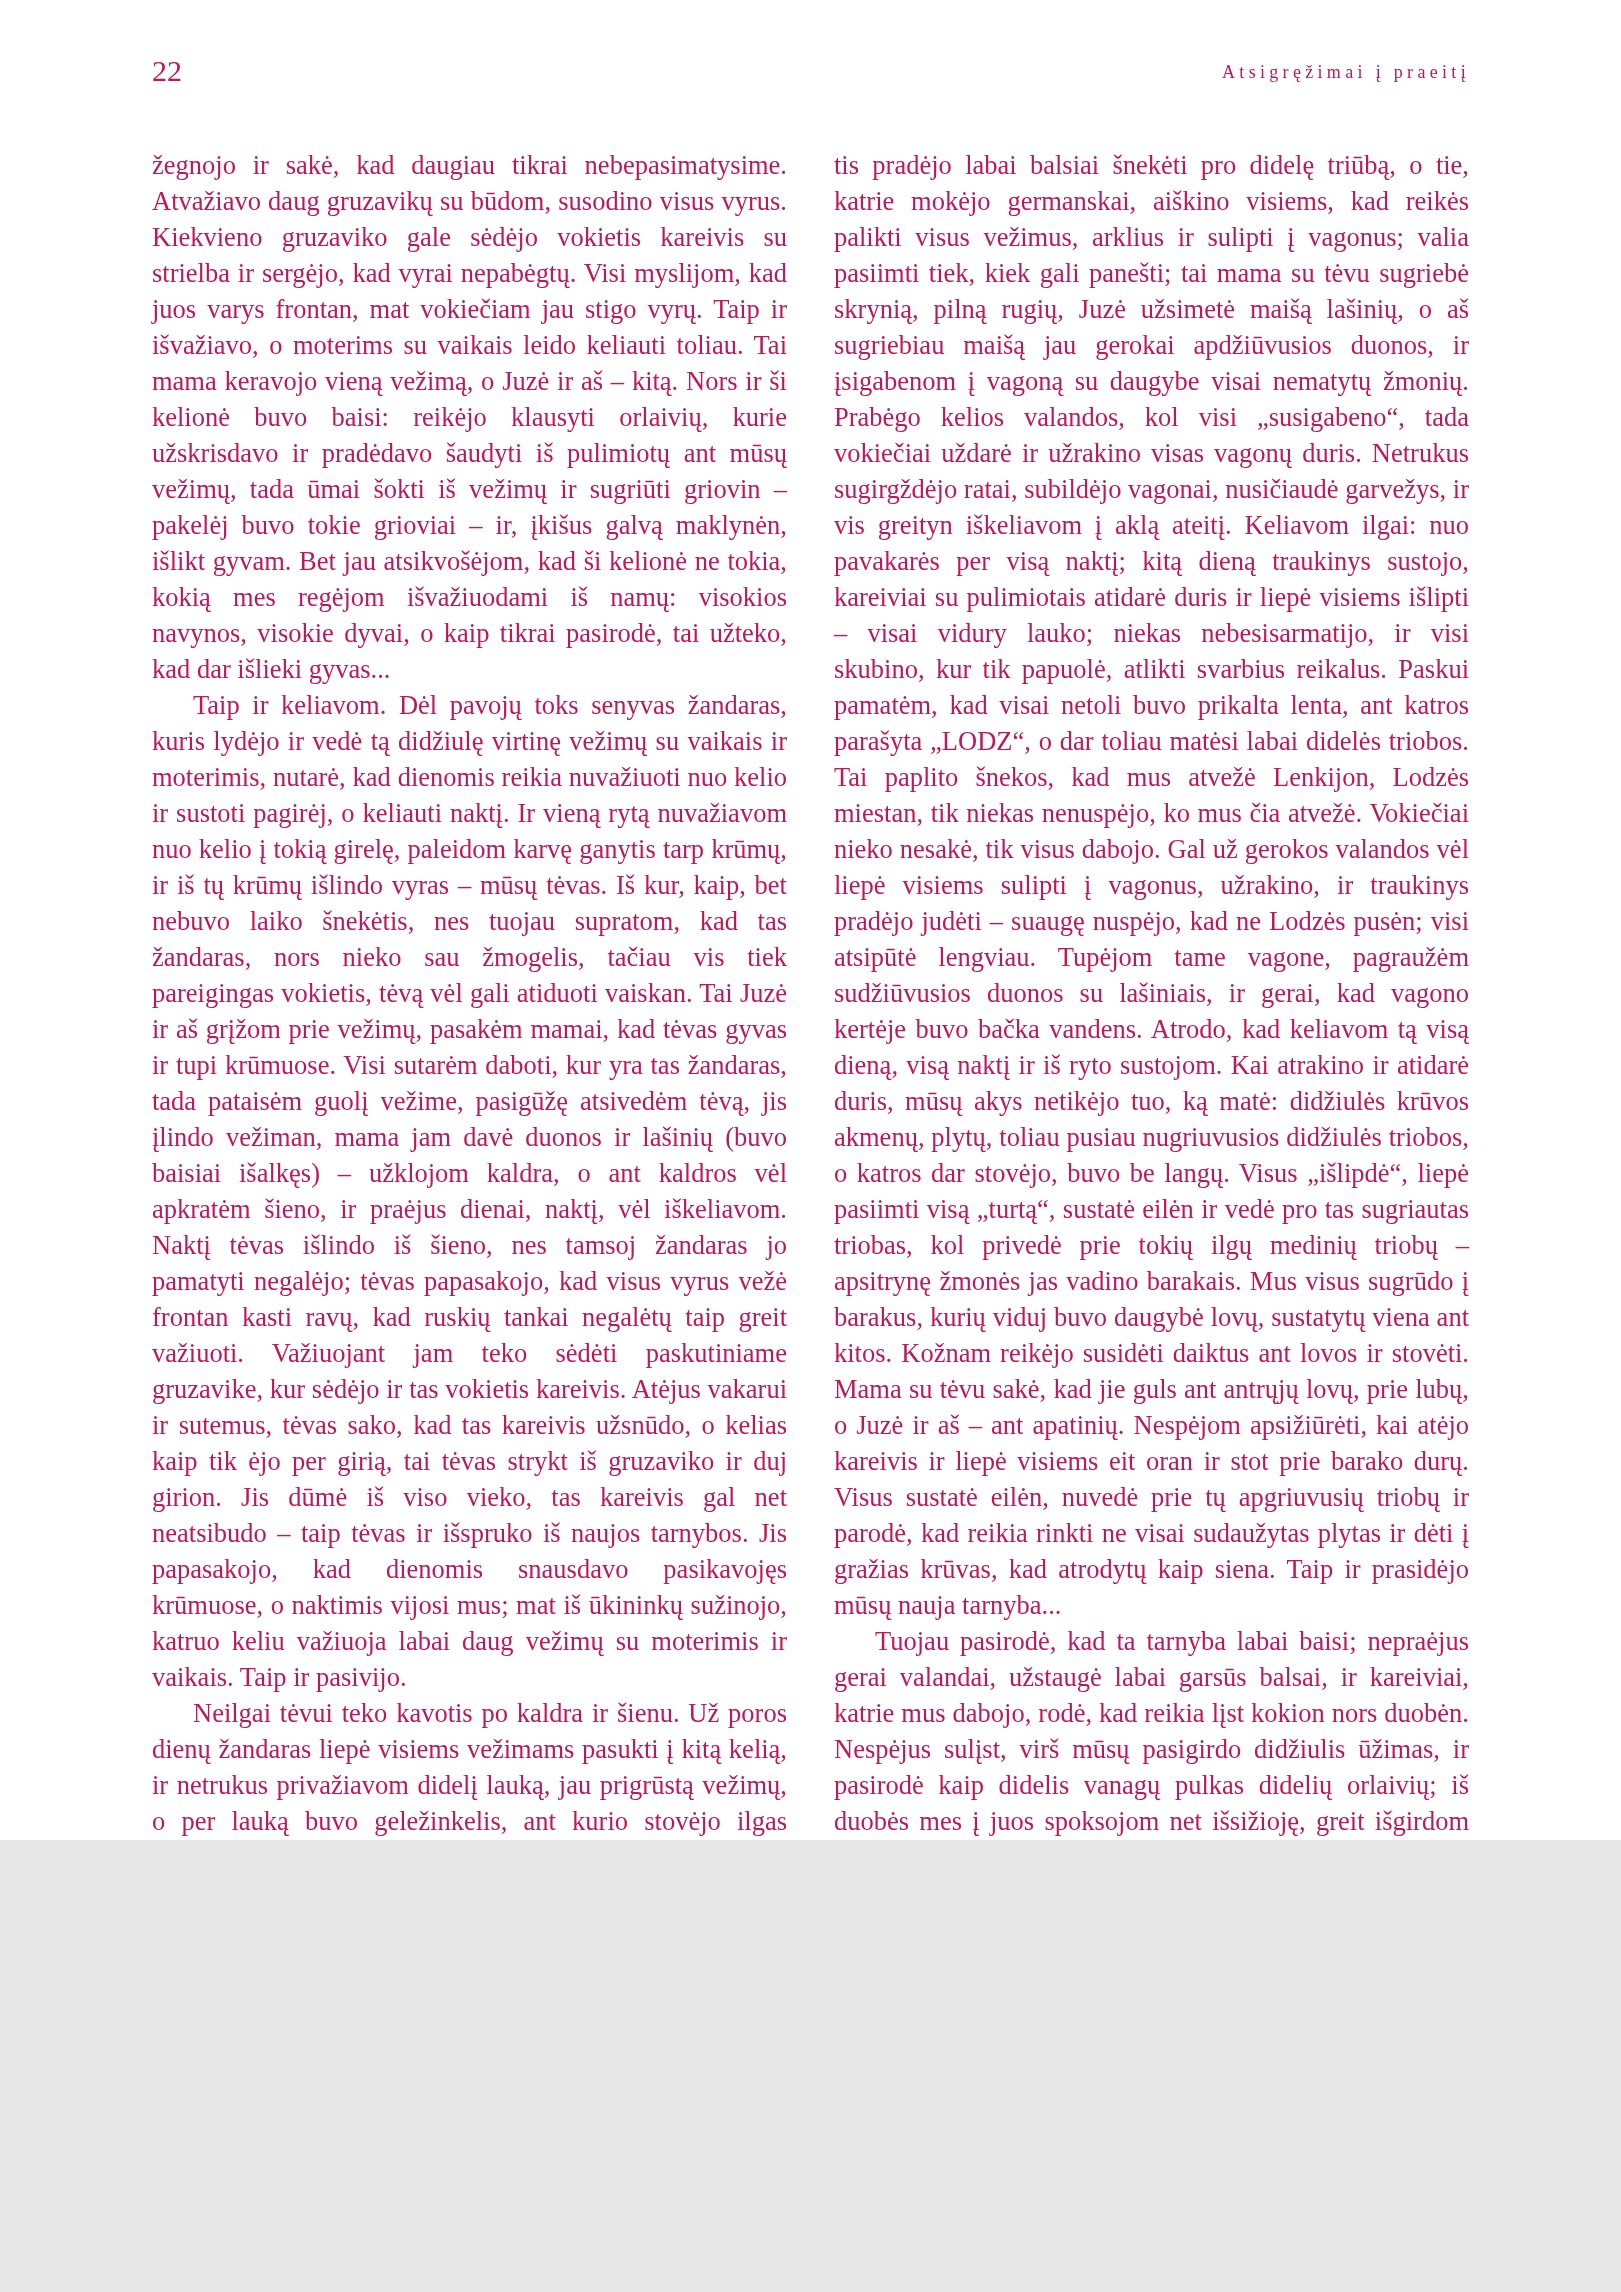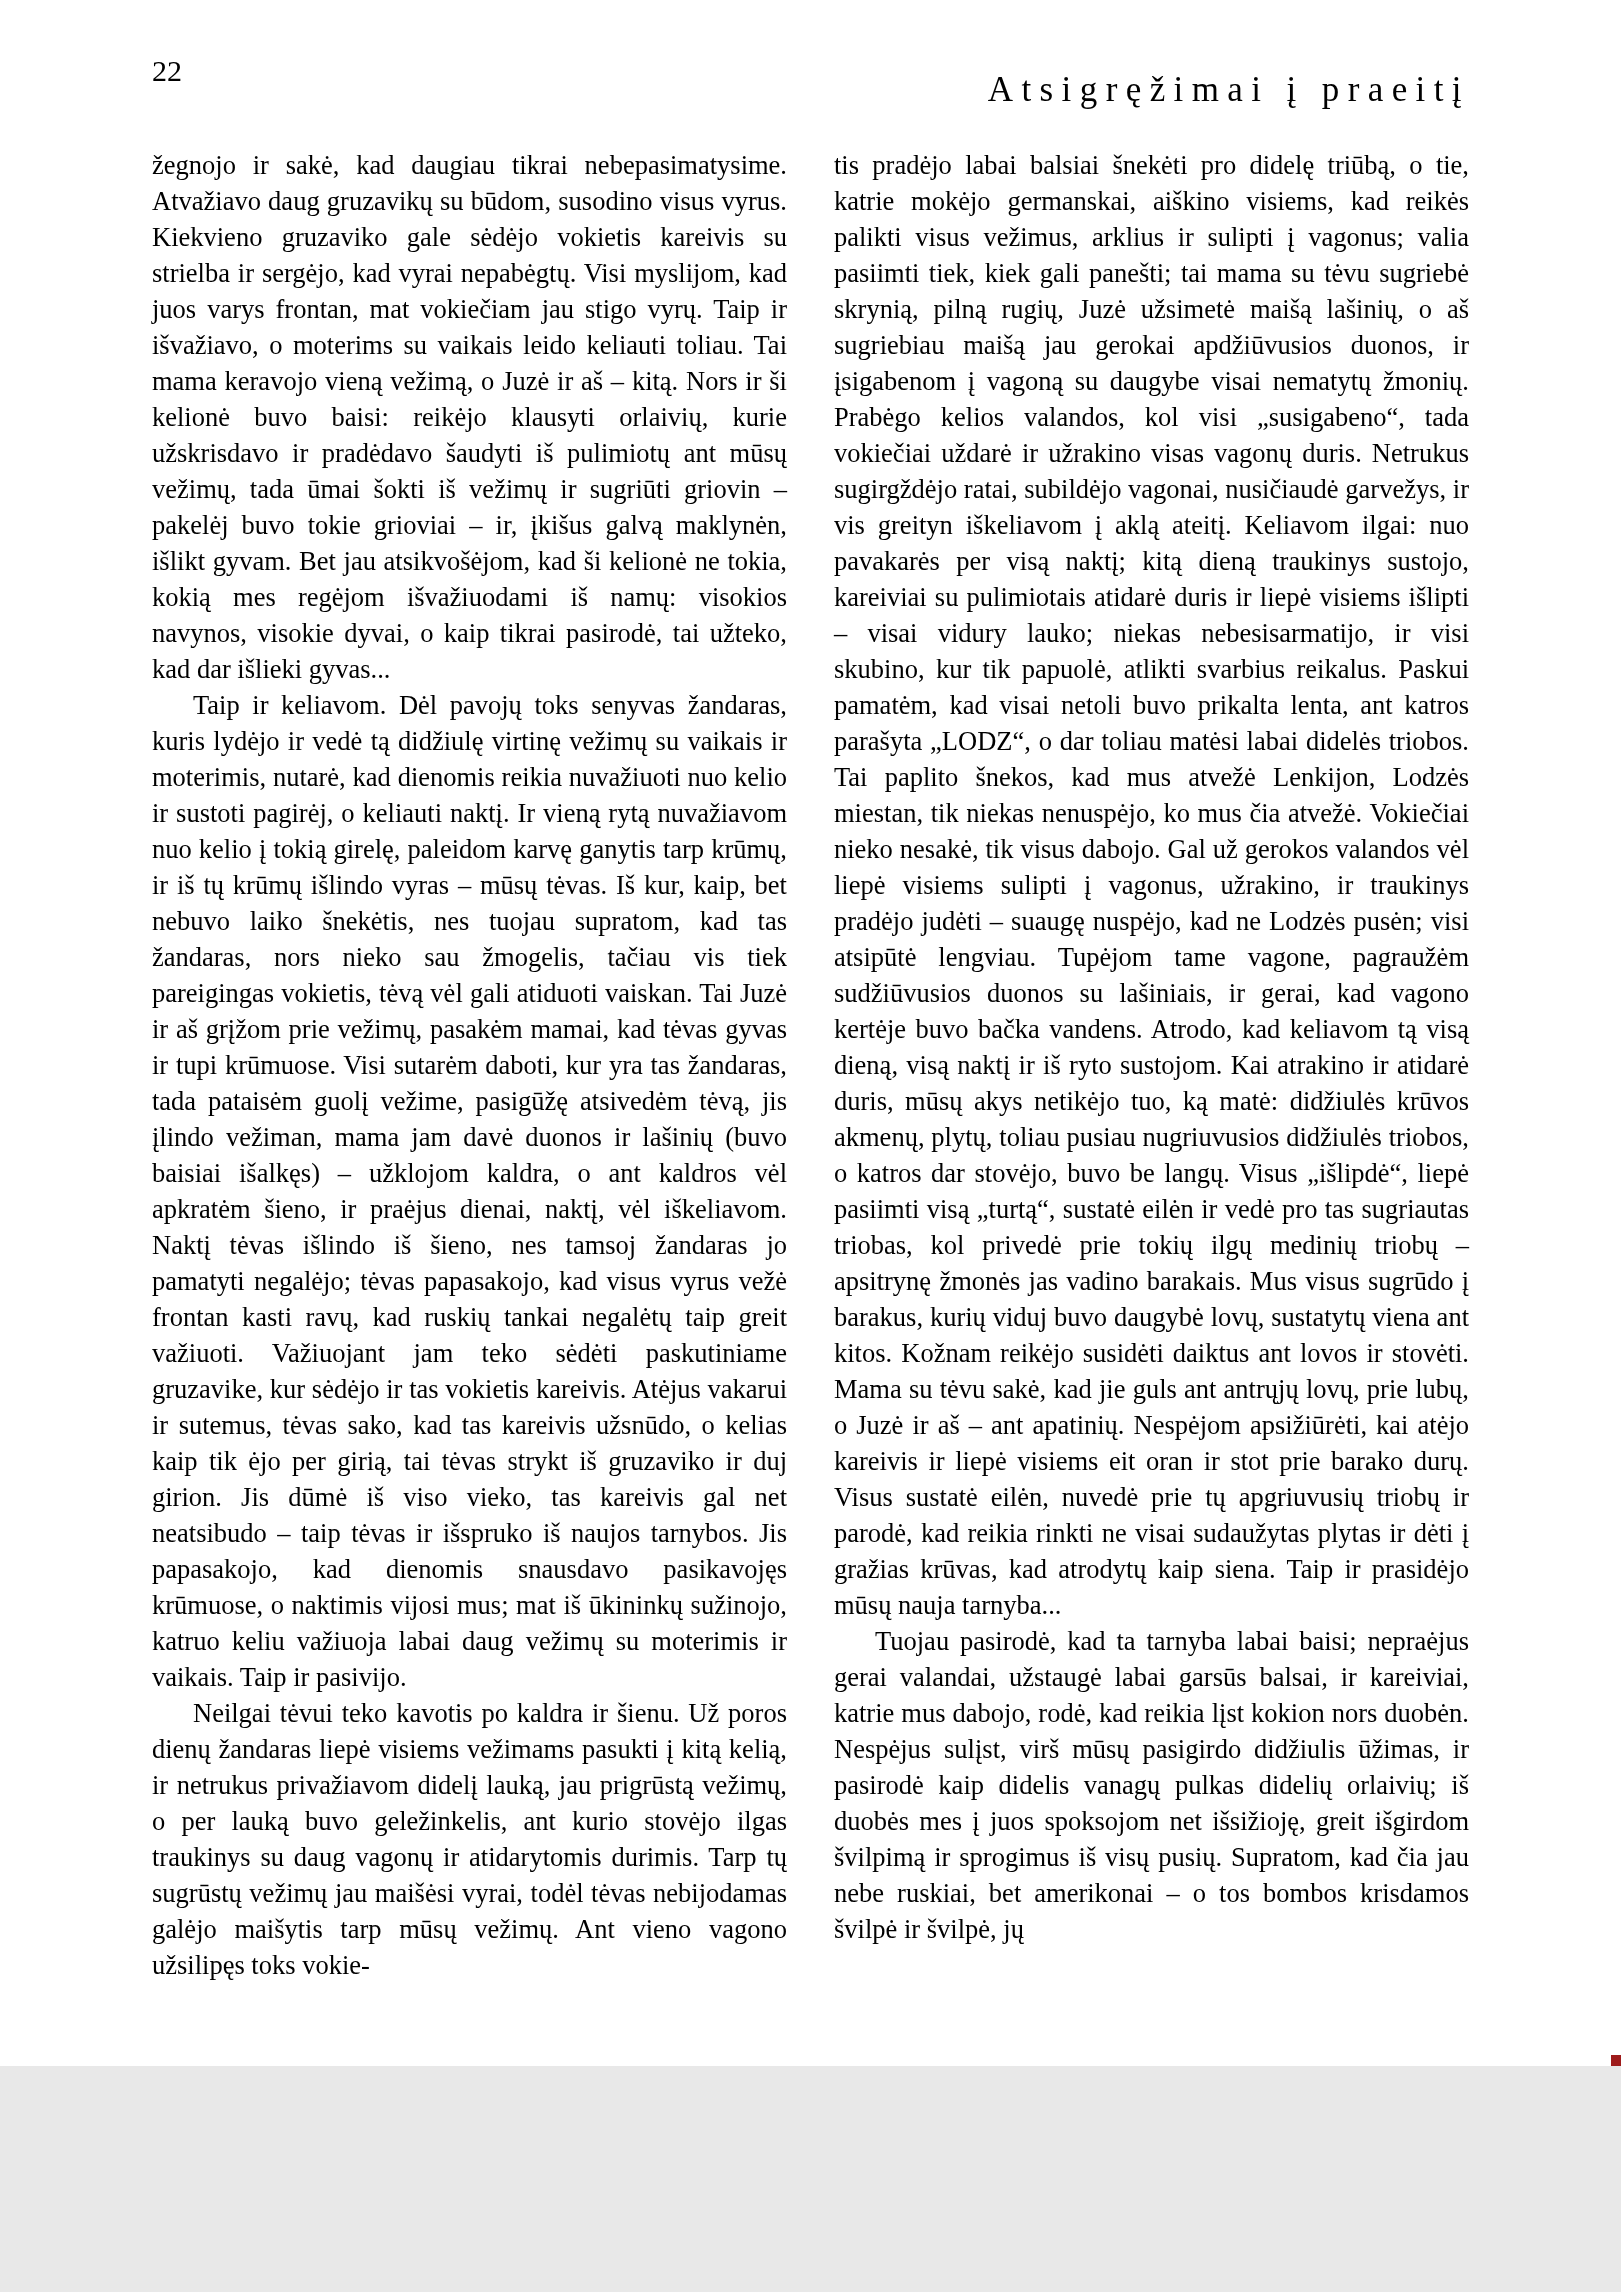--- a/index.html
+++ b/index.html
@@ -1,34 +1,33 @@
 <!DOCTYPE html>
 <html lang="lt"><head>
 <meta charset="utf-8">
 <style>
   html,body { margin:0; padding:0; background:#e8e8e8; }
   .page {
     position:relative;
-    width:1621px; height:2066px;
+    width:1621px; height:1840px;
     margin:0 auto;
     background:#ffffff;
-    color:#000000;
+    color:#be185d;
     font-family:"Liberation Serif", serif;
     overflow:hidden;
   }
   .pagenum {
     position:absolute; left:152px; top:54px;
     font-size:30px; line-height:33px;
   }
   .runhead {
     position:absolute; right:151px; top:58px;
-    font-size:35px; line-height:29px;
+    font-size:18px; line-height:29px;
     letter-spacing:0.24em;
     white-space:nowrap;
-    margin-top:17px;
   }
   .cols {
     position:absolute; left:152px; top:147px; width:1318px;
     display:flex; gap:47px;
   }
   .col {
     width:635px;
     font-size:26.5px;
     line-height:36px;
     text-align:justify;

